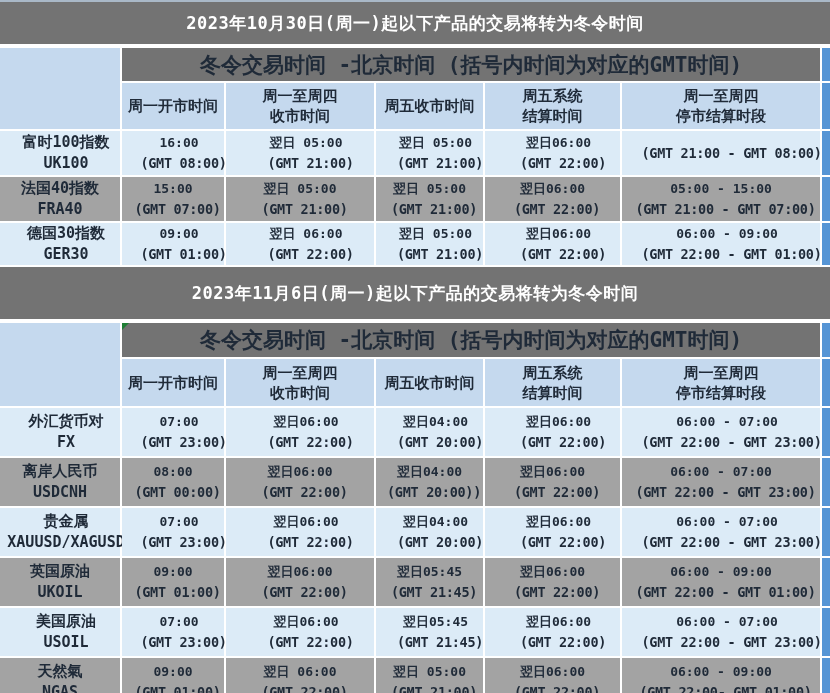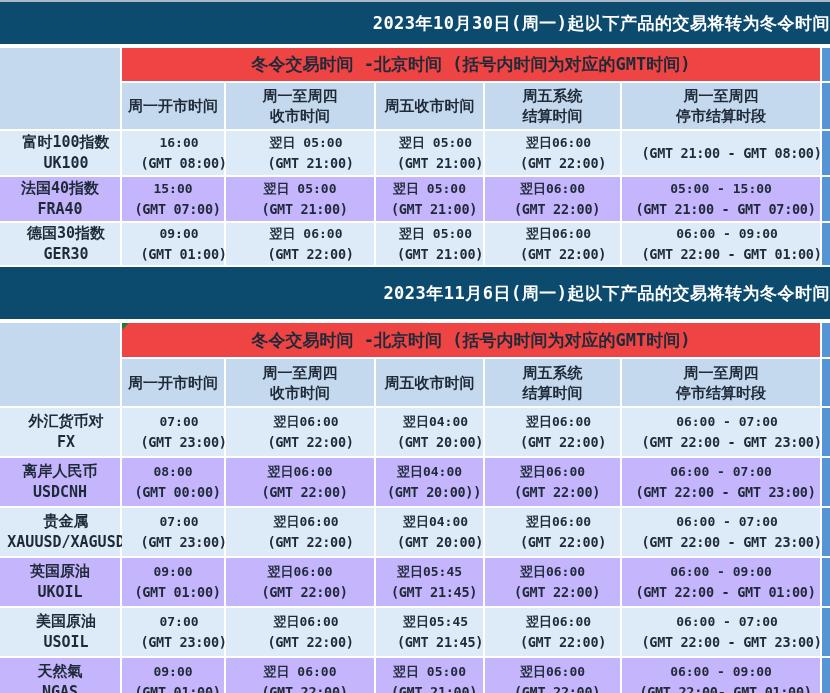--- a/index.html
+++ b/index.html
@@ -1,31 +1,31 @@
 <!DOCTYPE html>
 <html><head>
 <meta charset="utf-8">
 <style>
   html,body{margin:0;padding:0;background:#ffffff;}
   .page{position:relative;width:830px;height:693px;background:#ffffff;overflow:hidden;
         font-family:"DejaVu Sans Mono","DejaVu Sans","Liberation Sans",sans-serif;color:#1f2a38;}
   .topline{height:2px;background:#a9b8c7;}
-  .banner{height:42px;background:#0c4a6e;display:flex;align-items:center;justify-content:flex-end;
+  .banner{height:42px;background:#737373;display:flex;align-items:center;justify-content:center;
           color:#ffffff;font-size:17px;font-weight:700;margin-bottom:4px;letter-spacing:0.5px;}
   .banner.b2{height:52px;margin-top:2px;}
   .grid{display:grid;grid-template-columns:120px 102px 148px 107px 135px 198px 8px;gap:2px;background:#ffffff;}
   .g1{grid-template-rows:33px 46px 44px 44px 42px;}
   .g2{grid-template-rows:34px 47px repeat(6,48px);}
   .cell{display:flex;flex-direction:column;align-items:center;justify-content:center;text-align:center;}
   .corner{grid-row:span 2;background:#c5d9ee;}
-  .subhdr{grid-column:2/span 5;background:#ef4444;font-weight:700;font-size:17px;position:relative;}
+  .subhdr{grid-column:2/span 5;background:#737373;font-weight:700;font-size:21px;position:relative;}
   .chdr{background:#c5d9ee;font-weight:700;font-size:15px;line-height:20px;white-space:pre-line;}
   .strip{background:#5695d5;}
   .light{background:#dcebf7;padding-left:12px;}
-  .dark{background:#c4b5fd;}
+  .dark{background:#a3a3a3;}
   .name span{display:block;font-size:15px;font-weight:700;line-height:21px;}
   .d span{display:block;font-weight:700;line-height:21px;}
   .l1{font-size:13px;}
   .l2{font-size:13.5px;letter-spacing:-0.3px;white-space:nowrap;margin-left:9px;}
   .flag{position:absolute;top:0;left:0;width:0;height:0;
         border-top:7px solid #1e7e34;border-right:7px solid transparent;}
 </style>
 </head>
 <body>
 

